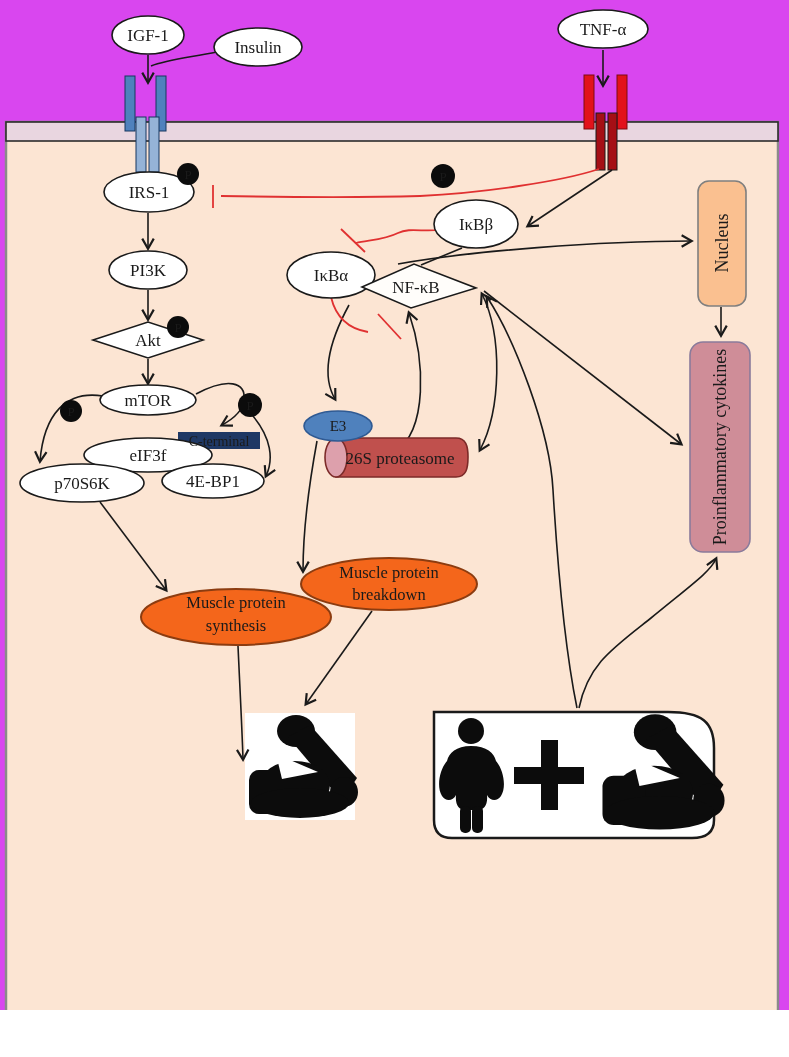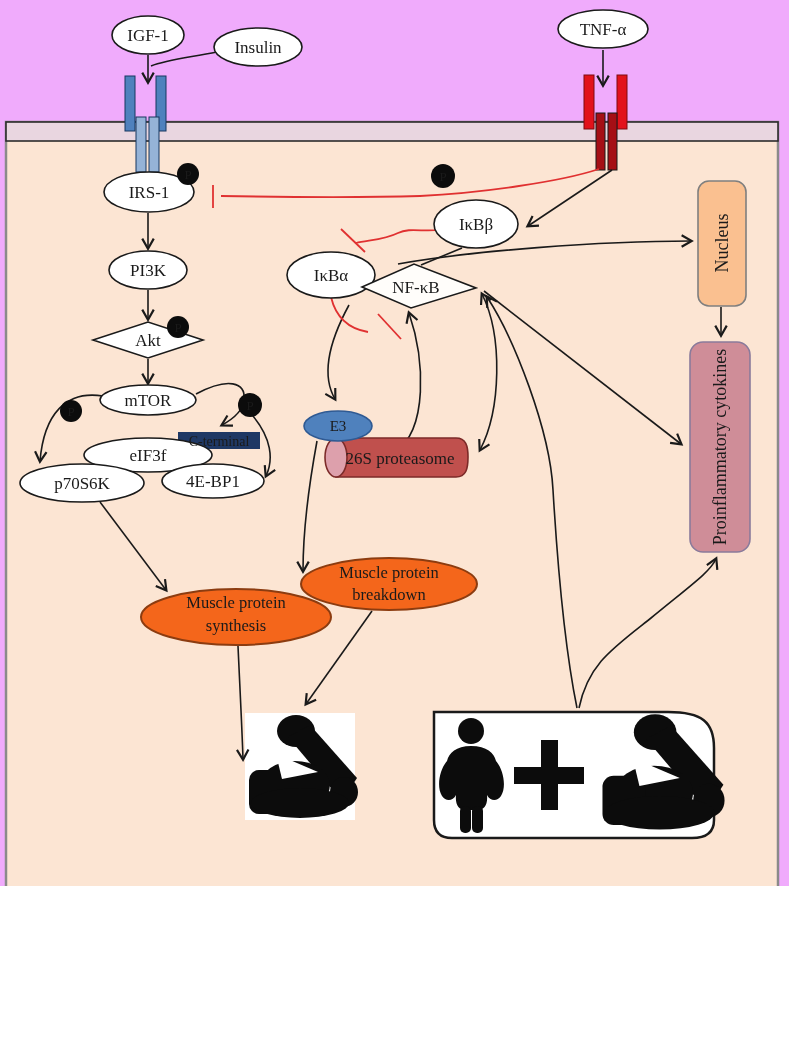--- a/index.html
+++ b/index.html
@@ -1,16 +1,16 @@
 <!DOCTYPE html>
 <html><head>
 <meta charset="utf-8">
 <style>
   html,body{margin:0;padding:0;background:#ffffff;}
-  .stage{position:relative;width:789px;height:886px;background:#f0abfc;overflow:hidden;
+  .stage{position:relative;width:789px;height:1010px;background:#d946ef;overflow:hidden;
          font-family:"Liberation Serif","DejaVu Serif",serif;}
   .stage svg{position:absolute;left:0;top:0;}
   text{font-family:"Liberation Serif","DejaVu Serif",serif;fill:#1a1a1a;}
   .node-label{font-size:17px;}
   .small-label{font-size:15px;}
   .vert-label{font-size:18px;}
   .outcome-label{font-size:16.5px;}
 </style>
 </head>
 <body>

